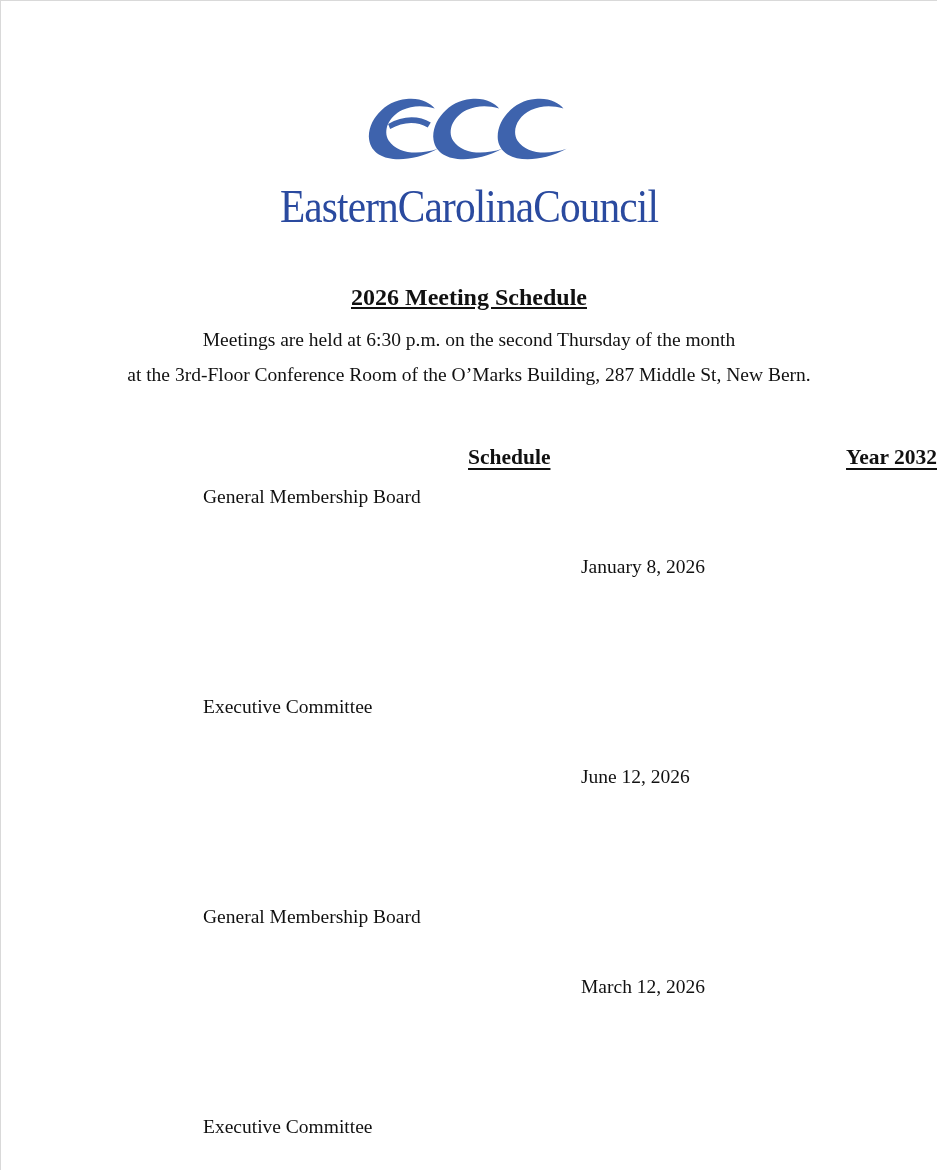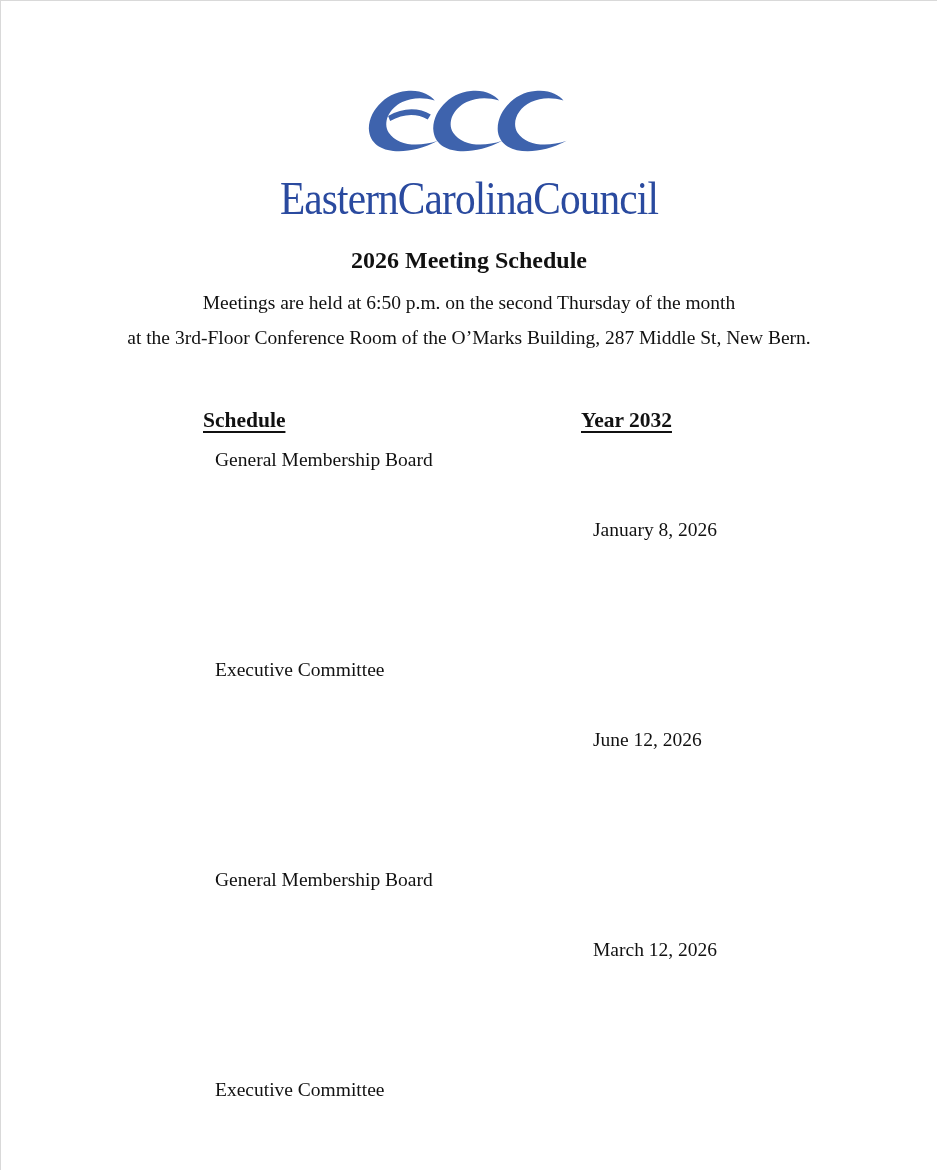--- a/index.html
+++ b/index.html
@@ -10,59 +10,60 @@
     box-sizing: border-box;
     background: #ffffff;
     border-left: 1px solid #d9d9d9;
     border-top: 1px solid #d9d9d9;
     font-family: "Liberation Serif", serif;
     color: #111111;
     overflow: hidden;
   }
 
   
-  .logo-block { padding-top: 38px; text-align: center; margin-top: 44px; }
+  .logo-block { padding-top: 90px; text-align: center; }
   .swirl { display: block; margin: 0 auto; width: 214px; height: 79px; }
   .wordmark {
     margin-top: 13px;
     font-size: 47px;
     line-height: 1;
     letter-spacing: -1px;
     transform: scaleX(0.88);
     transform-origin: 50% 50%;
     white-space: nowrap;
   }
 
   
   .doc-title {
-    margin-top: 24px;
+    margin-top: 53px;
     text-align: center;
     font-size: 24px;
     font-weight: bold;
     line-height: 28px;
+    text-decoration: underline;
   }
   .subtitle {
     margin-top: 11px;
     text-align: center;
     font-size: 19.5px;
     line-height: 35px;
   }
 
   
   .sched { margin: 52px 0 0 202px; }
-  .thead { display: flex; font-size: 21.5px; font-weight: bold; line-height: 27px; }
+  .thead { display: flex; font-size: 21.5px; font-weight: bold; line-height: 27px; justify-content: flex-end; }
   .thead .hcell {
     text-decoration: underline;
     text-decoration-thickness: 2px;
     text-underline-offset: 4px;
   }
   .thead .hcell.first { width: 378px; text-decoration: underline; text-decoration-thickness: 2px; }
   .rows { margin-top: 8px; }
   .row { display: flex; font-size: 19.5px; line-height: 35px; }
-  .cell-meeting { width: 378px; white-space: pre-wrap; margin-left: 12px; }
+  .cell-meeting { width: 378px; white-space: pre-wrap; }
   .cell-date { white-space: pre-wrap; text-align: right; }
 </style>
 </head>
 <body>
 
 <div class="page">
 
   <div class="logo-block">
     <svg class="swirl" viewBox="0 0 290 108" aria-hidden="true">
       <defs>
@@ -74,21 +75,21 @@
         <use href="#ecc-bar" x="0" y="5"></use>
         <use href="#ecc-c" x="88" y="5"></use>
         <use href="#ecc-c" x="176" y="5"></use>
       </g>
     </svg>
     <div class="wordmark" style="color: rgb(42, 74, 159);">EasternCarolinaCouncil</div>
   </div>
 
   <div class="doc-title">2026 Meeting Schedule</div>
   <div class="subtitle">
-    <div>Meetings are held at 6:50 p.m. on the second Thursday of the month</div>
+    <div>Meetings are held at 6:30 p.m. on the second Thursday of the month</div>
     <div>at the 3rd-Floor Conference Room of the O’Marks Building, 287 Middle St, New Bern.</div>
   </div>
 
   <div class="sched">
     <div class="thead">
       <div class="hcell first">Schedule</div>
       <div class="hcell">Year 2032</div>
     </div>
     <div class="rows">
   <div class="row">

